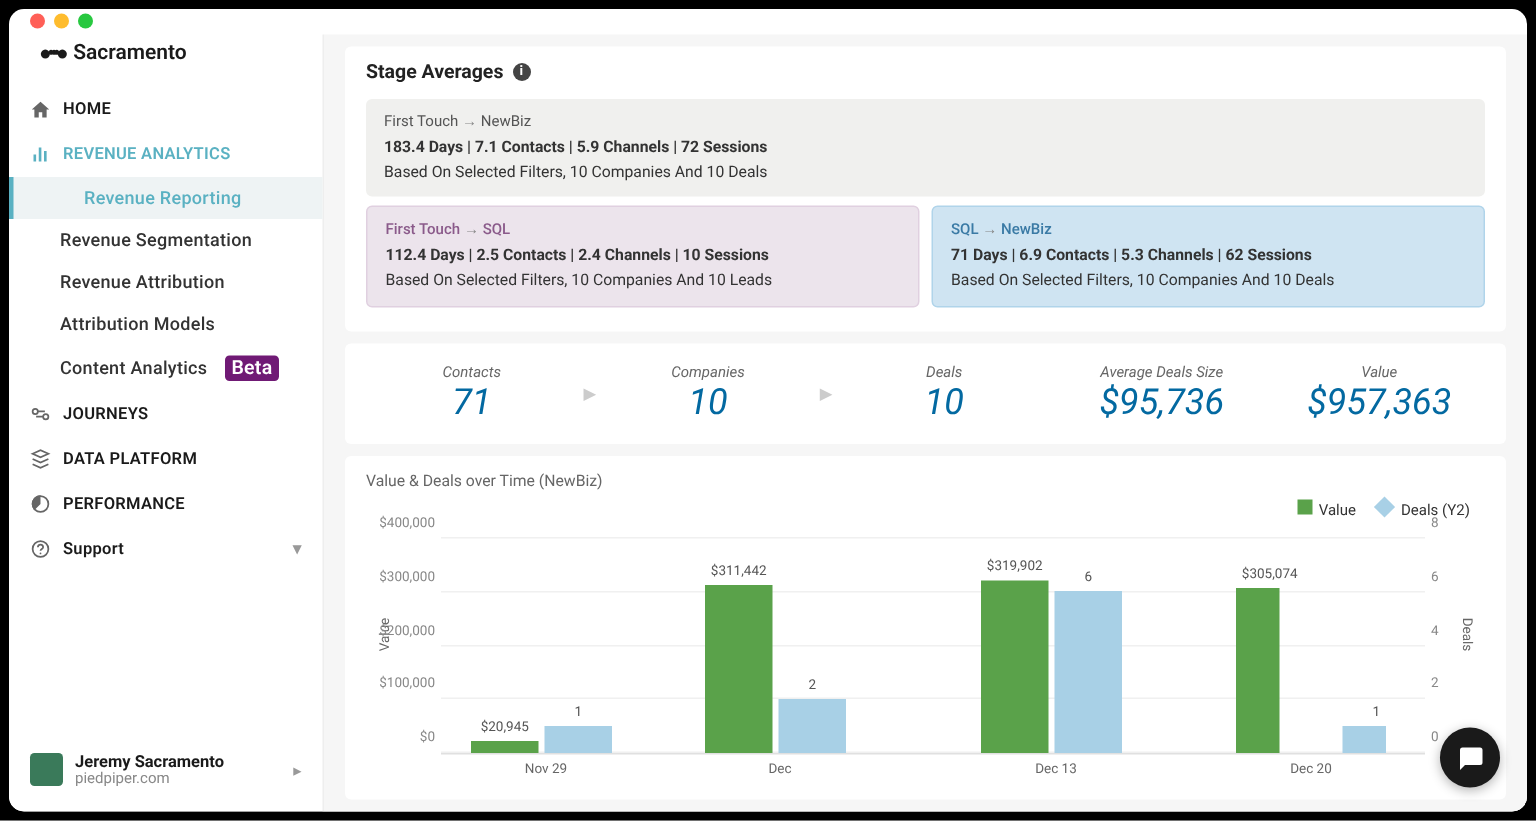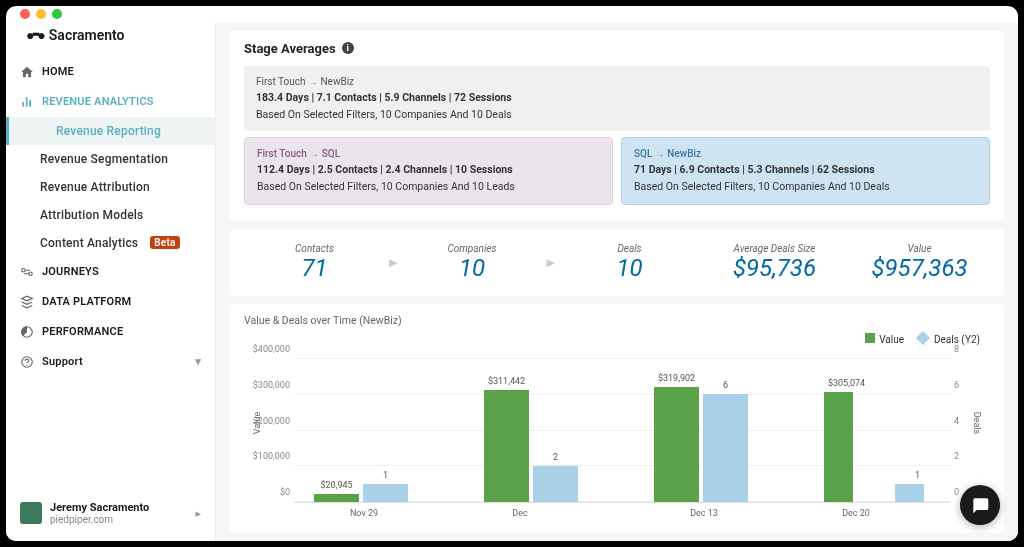--- a/index.html
+++ b/index.html
@@ -10,21 +10,21 @@
   .dot.r { background: #ff5f57; } .dot.y { background: #febc2e; } .dot.g { background: #28c840; }
   .body { flex: 1; display: flex; background: #fff; }
   .sidebar { width: 210px; border-right: 1px solid #eee; display: flex; flex-direction: column; padding: 0 0 8px 0; }
   .logo { padding: 4px 20px 14px 20px; font-weight: 600; font-size: 14px; color: #1a1a1a; display: flex; align-items: center; gap: 6px; }
   .logo-dots { font-size: 14px; letter-spacing: -3px; color: #1a1a1a; }
   .nav { flex: 1; font-size: 12px; }
   .nav-item { display: flex; align-items: center; gap: 8px; padding: 8px 14px; color: #1a1a1a; font-weight: 600; cursor: pointer; text-transform: uppercase; letter-spacing: 0.2px; font-size: 11px;}
   .nav-item.active { color: #5ab1c2; }
   .sub { padding-left: 34px; font-size: 12px; font-weight: 500; text-transform: none; color: #333; padding-top: 7px; padding-bottom: 7px;}
   .sub.active { background: #eef3f4; color: #5ab1c2; border-left: 3px solid #5ab1c2; padding-left: 47px; }
-  .beta { background: #c2410c; color: #fff; font-size: 10px; padding: 1px 4px; border-radius: 3px; margin-left: 4px; font-weight: 600; }
+  .beta { background: #701a75; color: #fff; font-size: 13px; padding: 1px 4px; border-radius: 3px; margin-left: 4px; font-weight: 600; }
   .nav-icon { width: 14px; height: 14px; display: inline-flex; align-items: center; justify-content: center; color: #666; fill: currentColor; }
   .nav-item.active .nav-icon { color: #5ab1c2; }
   .user { display: flex; align-items: center; padding: 8px 14px; gap: 8px; font-size: 11px; }
   .avatar { width: 22px; height: 22px; background: #3a7a5a; border-radius: 3px; }
   .user-info { flex: 1; display: flex; flex-direction: column; }
   .user-name { font-weight: 700; color: #1a1a1a; }
   .user-org { color: #888; font-size: 10px; }
 
   .main { flex: 1; background: #f6f6f6; padding: 8px 14px; display: flex; flex-direction: column; gap: 8px; }
   .panel { background: #fff; border-radius: 4px; padding: 10px 14px; }
@@ -256,21 +256,21 @@
               <div class="ytick2" style="bottom: 100%;">8</div>
               <div class="bar-group" style="left: 20px;">
                 <div class="bar v" style="height: 7.5402px;">
                   <div class="bar-label">$20,945</div>
                 </div>
                 <div class="bar d" style="height: 18px;">
                   <div class="bar-label">1</div>
                 </div>
               </div>
               <div class="xtick" style="left: 20px; width: 100px;">Nov 29</div>
-              <div class="bar-group" style="left: 190px;">
+              <div class="bar-group" style="left: 176px;">
                 <div class="bar v" style="height: 112.119px;">
                   <div class="bar-label">$311,442</div>
                 </div>
                 <div class="bar d" style="height: 36px;">
                   <div class="bar-label">2</div>
                 </div>
               </div>
               <div class="xtick" style="left: 176px; width: 100px;">Dec</div>
               <div class="bar-group" style="left: 360px;">
                 <div class="bar v" style="height: 115.165px;">
@@ -282,21 +282,21 @@
               </div>
               <div class="xtick" style="left: 360px; width: 100px;">Dec 13</div>
               <div class="bar-group" style="left: 530px; gap: 42px;">
                 <div class="bar v" style="height: 109.827px;">
                   <div class="bar-label">$305,074</div>
                 </div>
                 <div class="bar d" style="height: 18px;">
                   <div class="bar-label">1</div>
                 </div>
               </div>
-              <div class="xtick" style="left: 512px; width: 100px;">Dec 20</div>
+              <div class="xtick" style="left: 530px; width: 100px;">Dec 20</div>
             </div>
         </div>
       </div>
 
     </div>
   </div>
 
   <div class="chat-btn">
     <svg viewBox="0 0 24 24">
         <path d="M4 4h16a2 2 0 012 2v10a2 2 0 01-2 2H8l-4 4V6a2 2 0 012-2z"></path>

